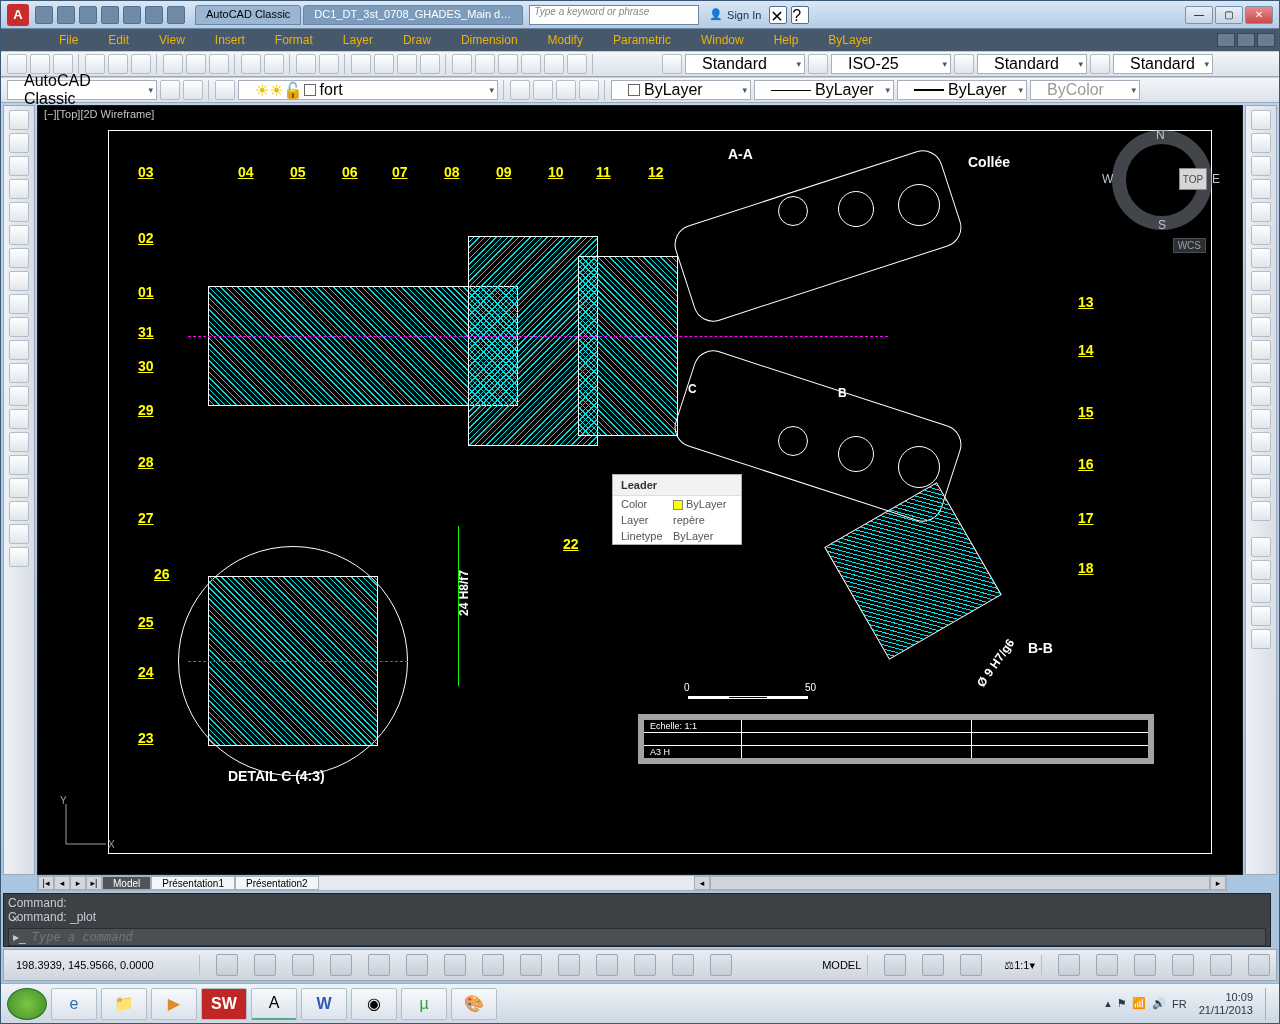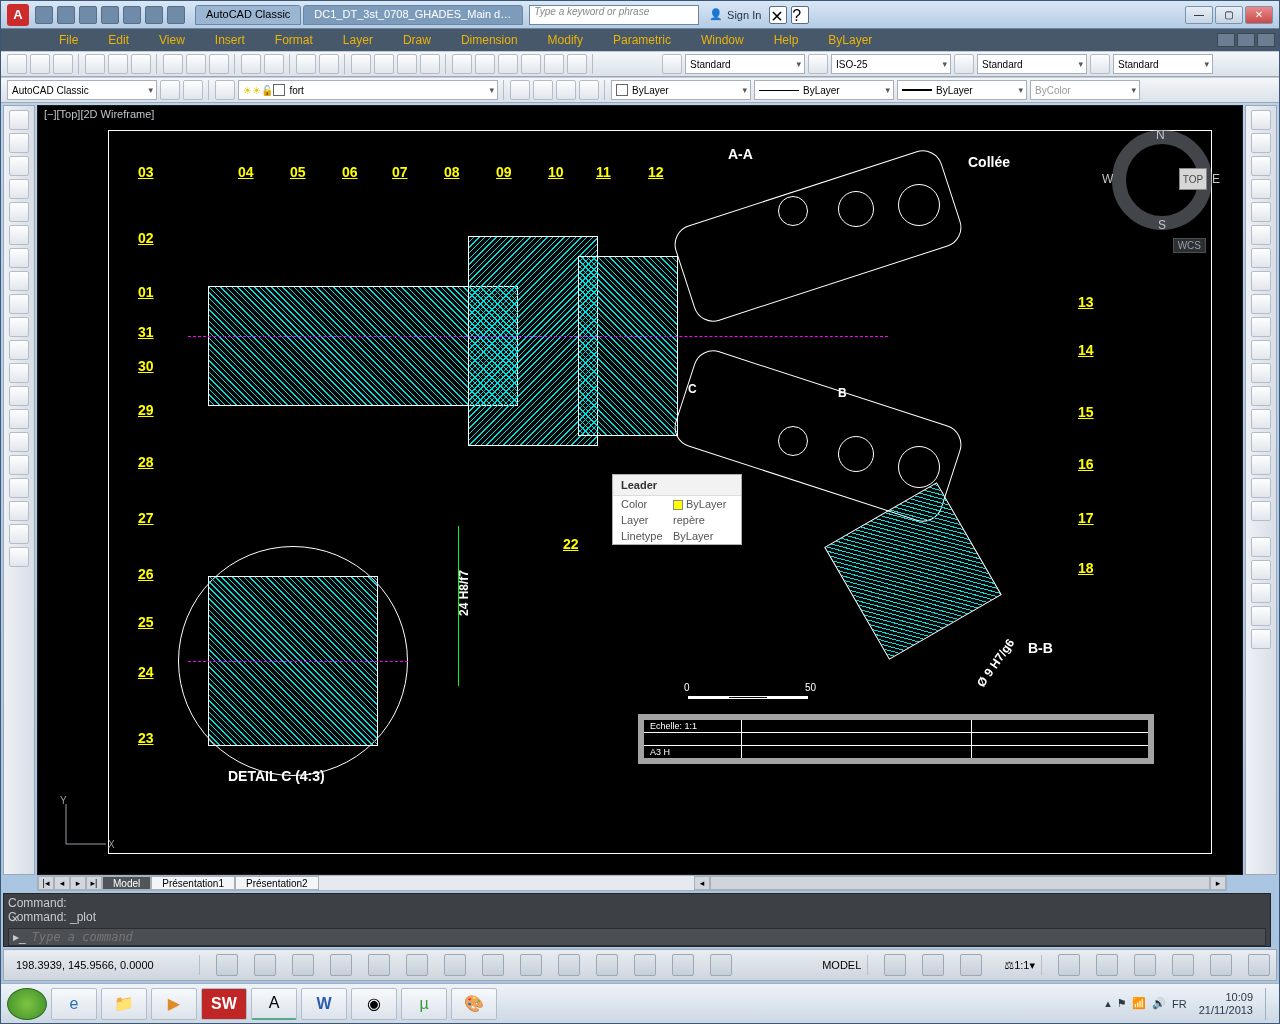--- a/index.html
+++ b/index.html
@@ -24,21 +24,21 @@
 
 .menubar { height: 22px; background: #47586a; display: flex; align-items: center; padding: 0 50px 0 50px; gap: 14px; position: relative; }
 .menubar .mitem { color: #eab308; font-size: 12px; padding: 2px 8px; cursor: default; }
 .menubar .mdi { position: absolute; right: 4px; display: flex; gap: 2px; }
 .menubar .mdi div { width: 18px; height: 14px; background: #6b7d90; border: 1px solid #3a4856; }
 
 
 .toolbar-row { height: 26px; background: linear-gradient(#f4f6f9,#dbe2ea); border-top: 1px solid #c1ccd8; border-bottom: 1px solid #9da8b4; display: flex; align-items: center; padding: 0 6px; gap: 3px; }
 .tb-btn { width: 20px; height: 20px; background: linear-gradient(#fefefe,#e1e6ec); border: 1px solid #b3bdc8; border-radius: 2px; }
 .tb-sep { width: 2px; height: 20px; border-left: 1px solid #b3bdc8; margin: 0 2px; }
-.tb-combo { height: 20px; background: #fff; border: 1px solid #a6b0bb; font-size: 10px; padding: 0 16px 0 4px; display: flex; align-items: center; position: relative; }
+.tb-combo { height: 20px; background: #fff; border: 1px solid #a6b0bb; font-size: 16px; padding: 0 16px 0 16px; display: flex; align-items: center; position: relative; }
 .tb-combo::after { content: "▾"; position: absolute; right: 3px; font-size: 9px; color: #555; }
 .tb-swatch { width: 12px; height: 12px; border: 1px solid #666; display: inline-block; margin-right: 4px; }
 
 
 .da-wrap { position: absolute; top: 104px; left: 36px; right: 36px; bottom: 148px; background: #33373a; border: 1px solid #1a1d20; }
 .da { position: absolute; inset: 0; background: #000; overflow: hidden; }
 .viewlabel { position: absolute; top: 2px; left: 6px; color: #bfc5cb; font-size: 11px; }
 .viewcube { position: absolute; top: 24px; right: 30px; width: 100px; height: 100px; }
 .viewcube .circle { position: absolute; inset: 0; border: 14px solid rgba(120,128,136,.55); border-radius: 50%; }
 .viewcube .top { position: absolute; top: 38px; left: 38px; width: 28px; height: 22px; background: #d6d6d6; color: #4a4a4a; font-size: 10px; display: flex; align-items: center; justify-content: center; border:1px solid #888;margin-left:29px; }
@@ -327,21 +327,21 @@
       <div style="position:absolute; top:420px; left:420px; width:1px; height:160px; background:#0f0;"></div>
 
       <div class="callout" style="top:58px;  left:100px;">03</div>
       <div class="callout" style="top:124px; left:100px;">02</div>
       <div class="callout" style="top:178px; left:100px;">01</div>
       <div class="callout" style="top:218px; left:100px;">31</div>
       <div class="callout" style="top:252px; left:100px;">30</div>
       <div class="callout" style="top:296px; left:100px;">29</div>
       <div class="callout" style="top:348px; left:100px;">28</div>
       <div class="callout" style="top:404px; left:100px;">27</div>
-      <div class="callout" style="top:460px; left:100px;">26</div>
+      <div class="callout" style="top:460px; left:116px;">26</div>
       <div class="callout" style="top:508px; left:100px;">25</div>
       <div class="callout" style="top:558px; left:100px;">24</div>
       <div class="callout" style="top:624px; left:100px;">23</div>
 
       <div class="callout" style="top:58px; left:200px;">04</div>
       <div class="callout" style="top:58px; left:252px;">05</div>
       <div class="callout" style="top:58px; left:304px;">06</div>
       <div class="callout" style="top:58px; left:354px;">07</div>
       <div class="callout" style="top:58px; left:406px;">08</div>
       <div class="callout" style="top:58px; left:458px;">09</div>

